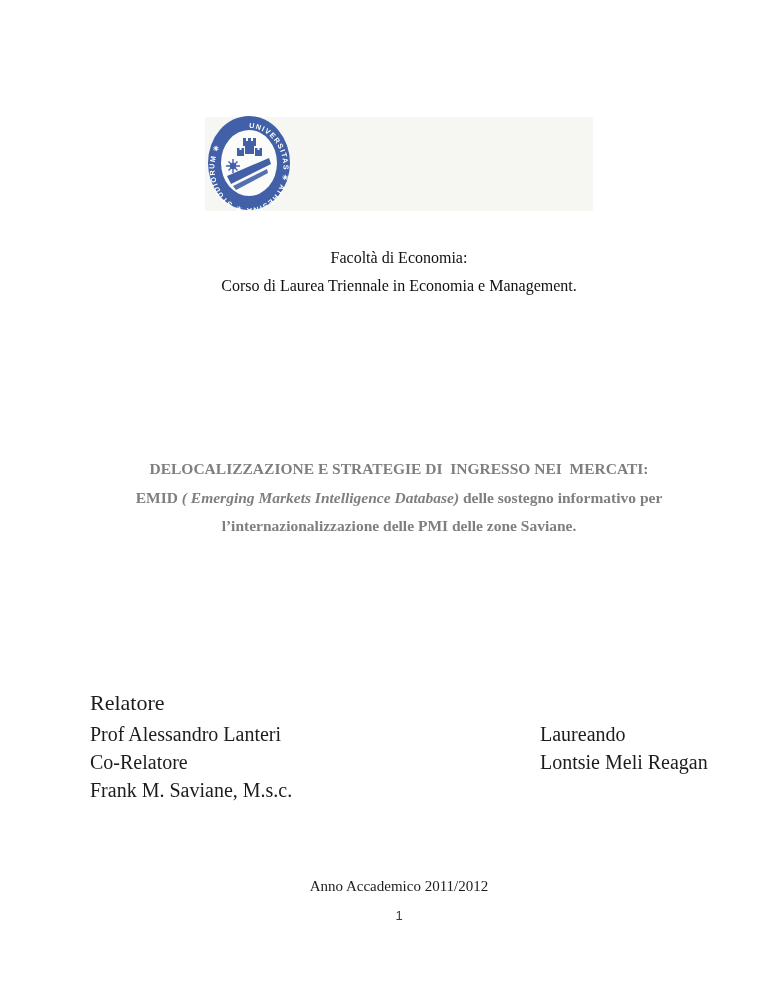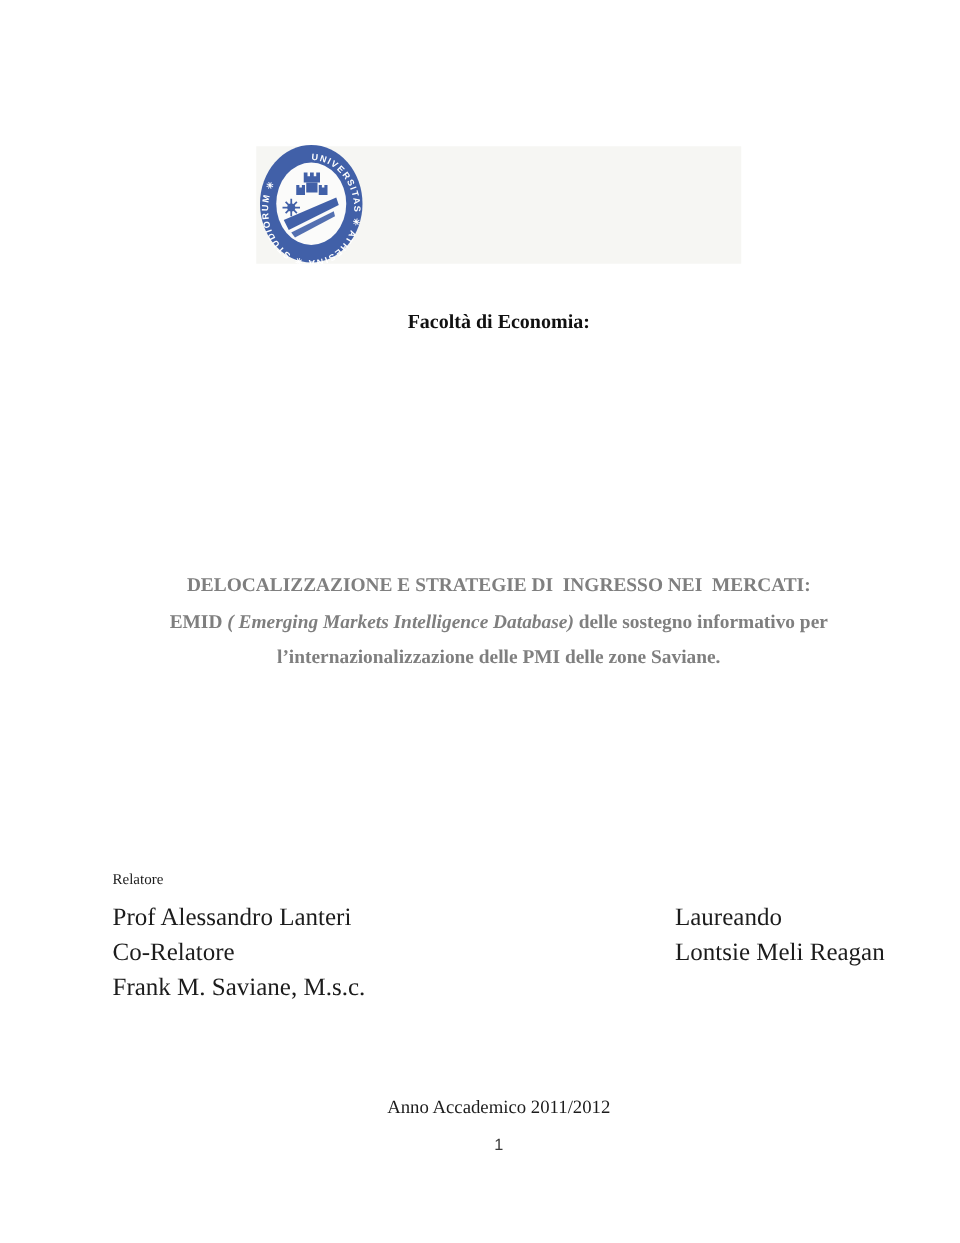--- a/index.html
+++ b/index.html
@@ -48,21 +48,21 @@
 
   
   .center-col {
     position: absolute;
     left: 90px;
     width: 618px;
     text-align: center;
   }
   .faculty {
     top: 244px;
-    font-weight: bold;
+    font-weight: normal;
     font-size: 16px;
     line-height: 28px;
     color: #111111;
   }
   .thesis-title {
     top: 455px;
     font-weight: bold;
     font-size: 15.5px;
     line-height: 28.5px;
   }
@@ -71,21 +71,21 @@
 
   
   .row {
     position: absolute;
     left: 90px;
     width: 618px;
     font-size: 20px;
     line-height: 20px;
     white-space: nowrap;
   }
-  .advisor-label-row { top: 693px; font-size: 12px; }
+  .advisor-label-row { top: 693px; font-size: 22px; }
   .row .right-cell {
     position: absolute;
     left: 450px; 
     top: 0;
   }
 
   
   .academic-year {
     top: 878px;
     font-size: 15px;
@@ -127,20 +127,21 @@
         <path d="M26 72 L60 55 L61 59 L29 76 Z" opacity="0.9"></path>
 
         <circle cx="26" cy="52" r="3.2"></circle>
         <path d="M26 45 v14 M19 52 h14 M21.5 47.5 l9 9 M30.5 47.5 l-9 9" stroke="#4160a8" stroke-width="1.4" fill="none"></path>
       </g>
     </svg>
   </div>
 
   <div class="center-col faculty">
     <div>Facoltà di Economia:</div>
+    <div>Corso di Laurea Triennale in Economia e Management.</div>
   </div>
 
   <div class="center-col thesis-title" style="color:#7f7f7f;">
     <div class="t-line">DELOCALIZZAZIONE E STRATEGIE DI  INGRESSO NEI  MERCATI:</div>
     <div class="t-line"><span>EMID </span><span class="italic">( Emerging Markets Intelligence Database)</span><span> delle sostegno informativo per</span></div>
     <div class="t-line">l’internazionalizzazione delle PMI delle zone Saviane.</div>
   </div>
 
   <div class="row advisor-label-row">
     <span>Relatore</span>

